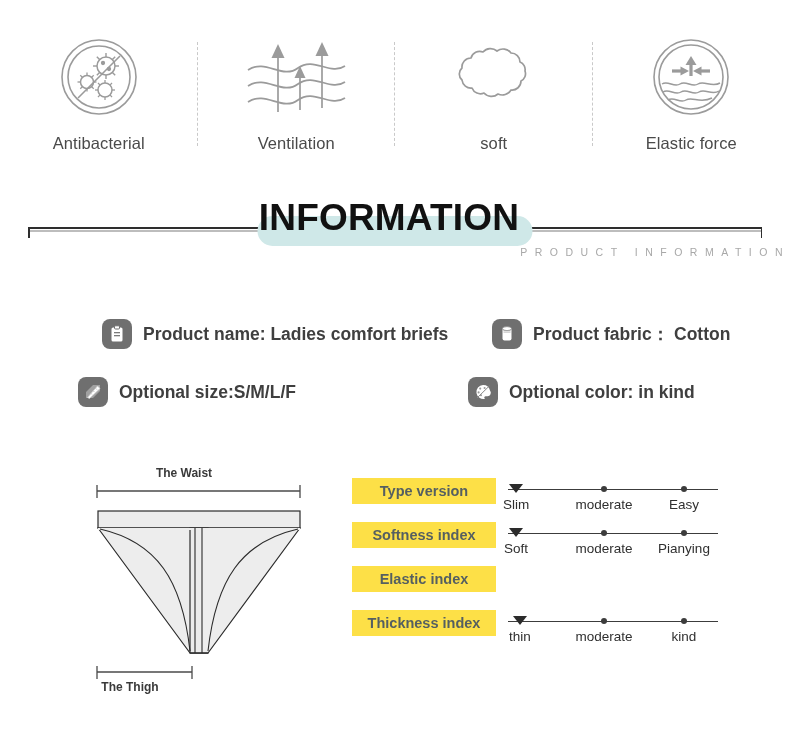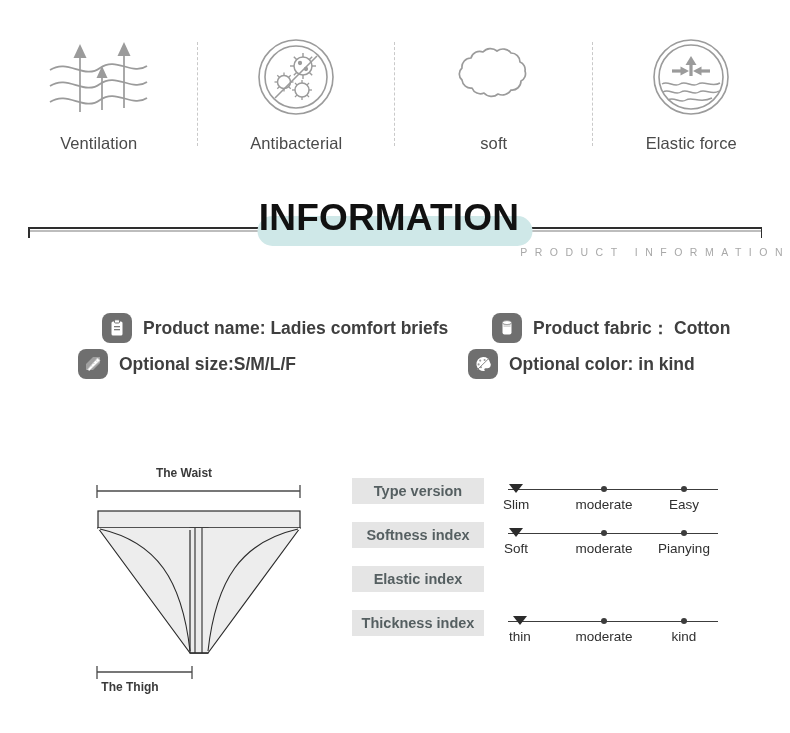--- a/index.html
+++ b/index.html
@@ -138,22 +138,22 @@
     width: 790px;
     height: 100px;
   }
   .info-item {
     position: absolute;
     display: flex;
     align-items: center;
   }
   .info-item.c1 { left: 78px; }
   .info-item.c2 { left: 468px; }
-  .info-item.r1 { top: 6px; padding-left: 24px; }
-  .info-item.r2 { top: 42px; }
+  .info-item.r1 { top: 12px; padding-left: 24px; }
+  .info-item.r2 { top: 70px; }
 
   .info-icon {
     width: 30px;
     height: 30px;
     border-radius: 8px;
     background: #6f6f6f;
     display: flex;
     align-items: center;
     justify-content: center;
     flex: 0 0 auto;
@@ -195,23 +195,23 @@
     width: 400px;
   }
   .scale-row {
     position: relative;
     height: 44px;
   }
   .scale-label {
     position: absolute;
     left: 0;
     top: 0;
-    width: 132px;
+    width: 144px;
     height: 26px;
-    background: #e5e5e5;
+    background: #fde047;
     display: flex;
     align-items: center;
     justify-content: center;
     font-size: 14.5px;
     font-weight: bold;
     color: #555f61;
     font-family: "Liberation Sans", sans-serif;
     white-space: nowrap;
   }
   .scale-track {
@@ -264,42 +264,20 @@
     color: #2f2f2f;
     white-space: nowrap;
     font-family: "Liberation Sans", sans-serif;
     text-align: right;
   }
 </style>
 </head>
 <body>
 
 <div class="features">
-
-  <div class="feature">
-    <div class="feature-icon">
-      <svg width="105" height="82" viewBox="0 0 105 82">
-        <g fill="none" stroke="#9b9b9b" stroke-width="1.7">
-          <path d="M4,34 C22,22 38,44 54,32 C70,20 86,40 101,30"></path>
-          <path d="M4,50 C22,38 38,60 54,48 C70,36 86,56 101,46"></path>
-          <path d="M4,66 C22,54 38,76 54,64 C70,52 86,72 101,62"></path>
-        </g>
-        <g fill="#9b9b9b" stroke="#9b9b9b" stroke-width="1.7">
-          <line x1="34" y1="76" x2="34" y2="20"></line>
-          <polygon points="34,8 27.5,22 40.5,22" stroke="none"></polygon>
-          <line x1="56" y1="74" x2="56" y2="40"></line>
-          <polygon points="56,30 50.5,42 61.5,42" stroke="none"></polygon>
-          <line x1="78" y1="72" x2="78" y2="18"></line>
-          <polygon points="78,6 71.5,20 84.5,20" stroke="none"></polygon>
-        </g>
-      </svg>
-    </div>
-    <div class="feature-label">Ventilation</div>
-    <div class="feature-divider"></div>
-  </div>
 
   <div class="feature">
     <div class="feature-icon">
       <svg width="82" height="82" viewBox="0 0 82 82">
         <g fill="none" stroke="#9b9b9b" stroke-width="1.6">
           <circle cx="41" cy="41" r="37"></circle>
           <circle cx="41" cy="41" r="31"></circle>
           <line x1="20" y1="62" x2="62" y2="20"></line>
         </g>
         <g fill="none" stroke="#9b9b9b" stroke-width="1.5">
@@ -337,20 +315,42 @@
               <line x1="40" y1="54" x2="37" y2="54"></line>
             <line x1="51.9" y1="49.1" x2="54" y2="47"></line>
               <line x1="51.9" y1="58.9" x2="54" y2="61"></line>
             <line x1="42.1" y1="58.9" x2="40" y2="61"></line>
               <line x1="42.1" y1="49.1" x2="40" y2="47"></line>
           </g>
         </g>
       </svg>
     </div>
     <div class="feature-label">Antibacterial</div>
+    <div class="feature-divider"></div>
+  </div>
+
+  <div class="feature">
+    <div class="feature-icon">
+      <svg width="105" height="82" viewBox="0 0 105 82">
+        <g fill="none" stroke="#9b9b9b" stroke-width="1.7">
+          <path d="M4,34 C22,22 38,44 54,32 C70,20 86,40 101,30"></path>
+          <path d="M4,50 C22,38 38,60 54,48 C70,36 86,56 101,46"></path>
+          <path d="M4,66 C22,54 38,76 54,64 C70,52 86,72 101,62"></path>
+        </g>
+        <g fill="#9b9b9b" stroke="#9b9b9b" stroke-width="1.7">
+          <line x1="34" y1="76" x2="34" y2="20"></line>
+          <polygon points="34,8 27.5,22 40.5,22" stroke="none"></polygon>
+          <line x1="56" y1="74" x2="56" y2="40"></line>
+          <polygon points="56,30 50.5,42 61.5,42" stroke="none"></polygon>
+          <line x1="78" y1="72" x2="78" y2="18"></line>
+          <polygon points="78,6 71.5,20 84.5,20" stroke="none"></polygon>
+        </g>
+      </svg>
+    </div>
+    <div class="feature-label">Ventilation</div>
     <div class="feature-divider"></div>
   </div>
 
   <div class="feature">
     <div class="feature-icon">
       <svg width="100" height="82" viewBox="0 0 100 82">
         <path d="M18,44
                  a8,8 0 0 1 0,-12
                  a9,9 0 0 1 9,-10
                  a9,9 0 0 1 12,-6

